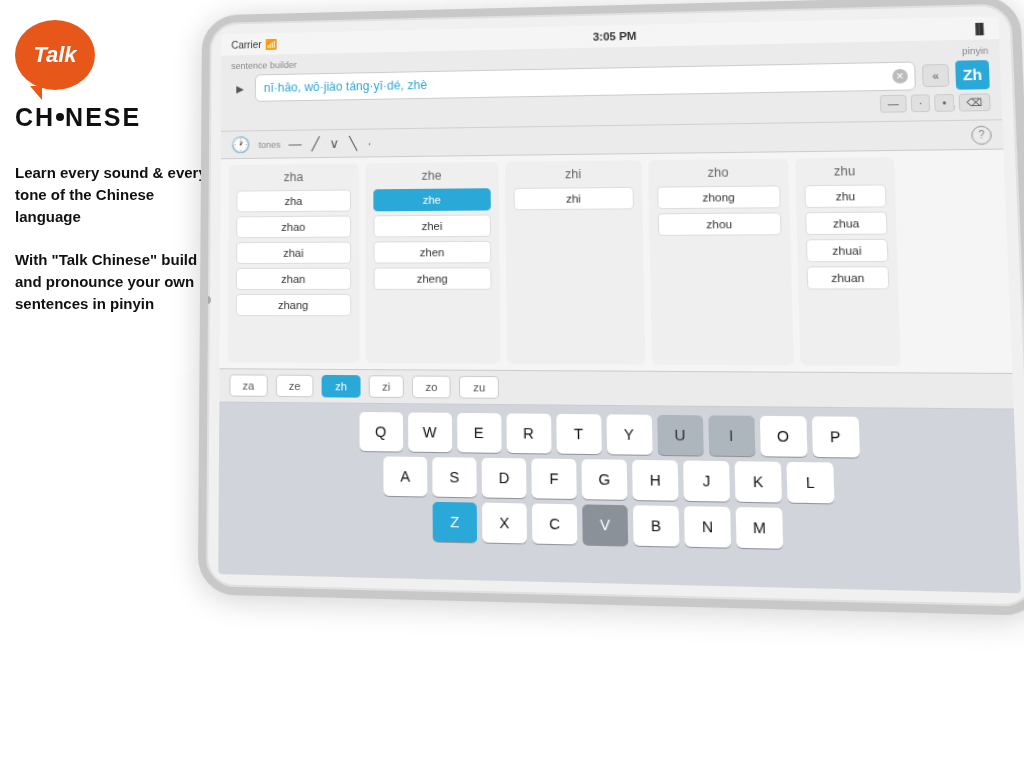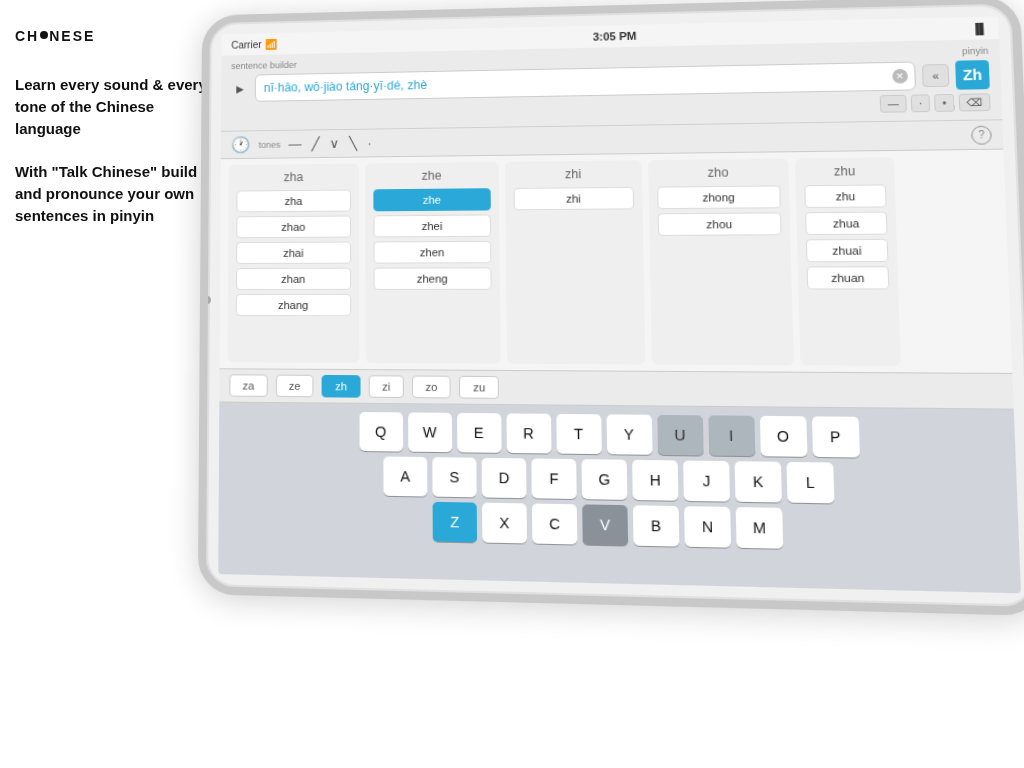--- a/index.html
+++ b/index.html
@@ -52,21 +52,21 @@
       border-top: 14px solid #E8571A;
     }
     .speech-bubble-text {
       color: white;
       font-size: 22px;
       font-weight: bold;
       font-style: italic;
     }
 
     .chinese-label {
-      font-size: 14px;
+      font-size: 25px;
       font-weight: 900;
       color: #111111;
       letter-spacing: 2px;
       margin-top: 8px;
     }
     .chinese-label span {
       display: inline-block;
       width: 8px;
       height: 8px;
       background: #111;
@@ -397,20 +397,23 @@
       display: flex;
       flex-direction: column;
       height: 100%;
     }
   </style>
 </head>
 <body>
 
 <div class="left-panel">
   <div class="logo-area">
+    <div class="speech-bubble">
+      <span class="speech-bubble-text">Talk</span>
+    </div>
     <div class="chinese-label">
       CH<span></span>NESE
     </div>
   </div>
 
   <div class="feature-text">Learn every sound &amp; every tone of the Chinese language</div>
   <div class="feature-text">With "Talk Chinese" build and pronounce your own sentences in pinyin</div>
 </div>
 
 <div class="ipad-wrapper">

